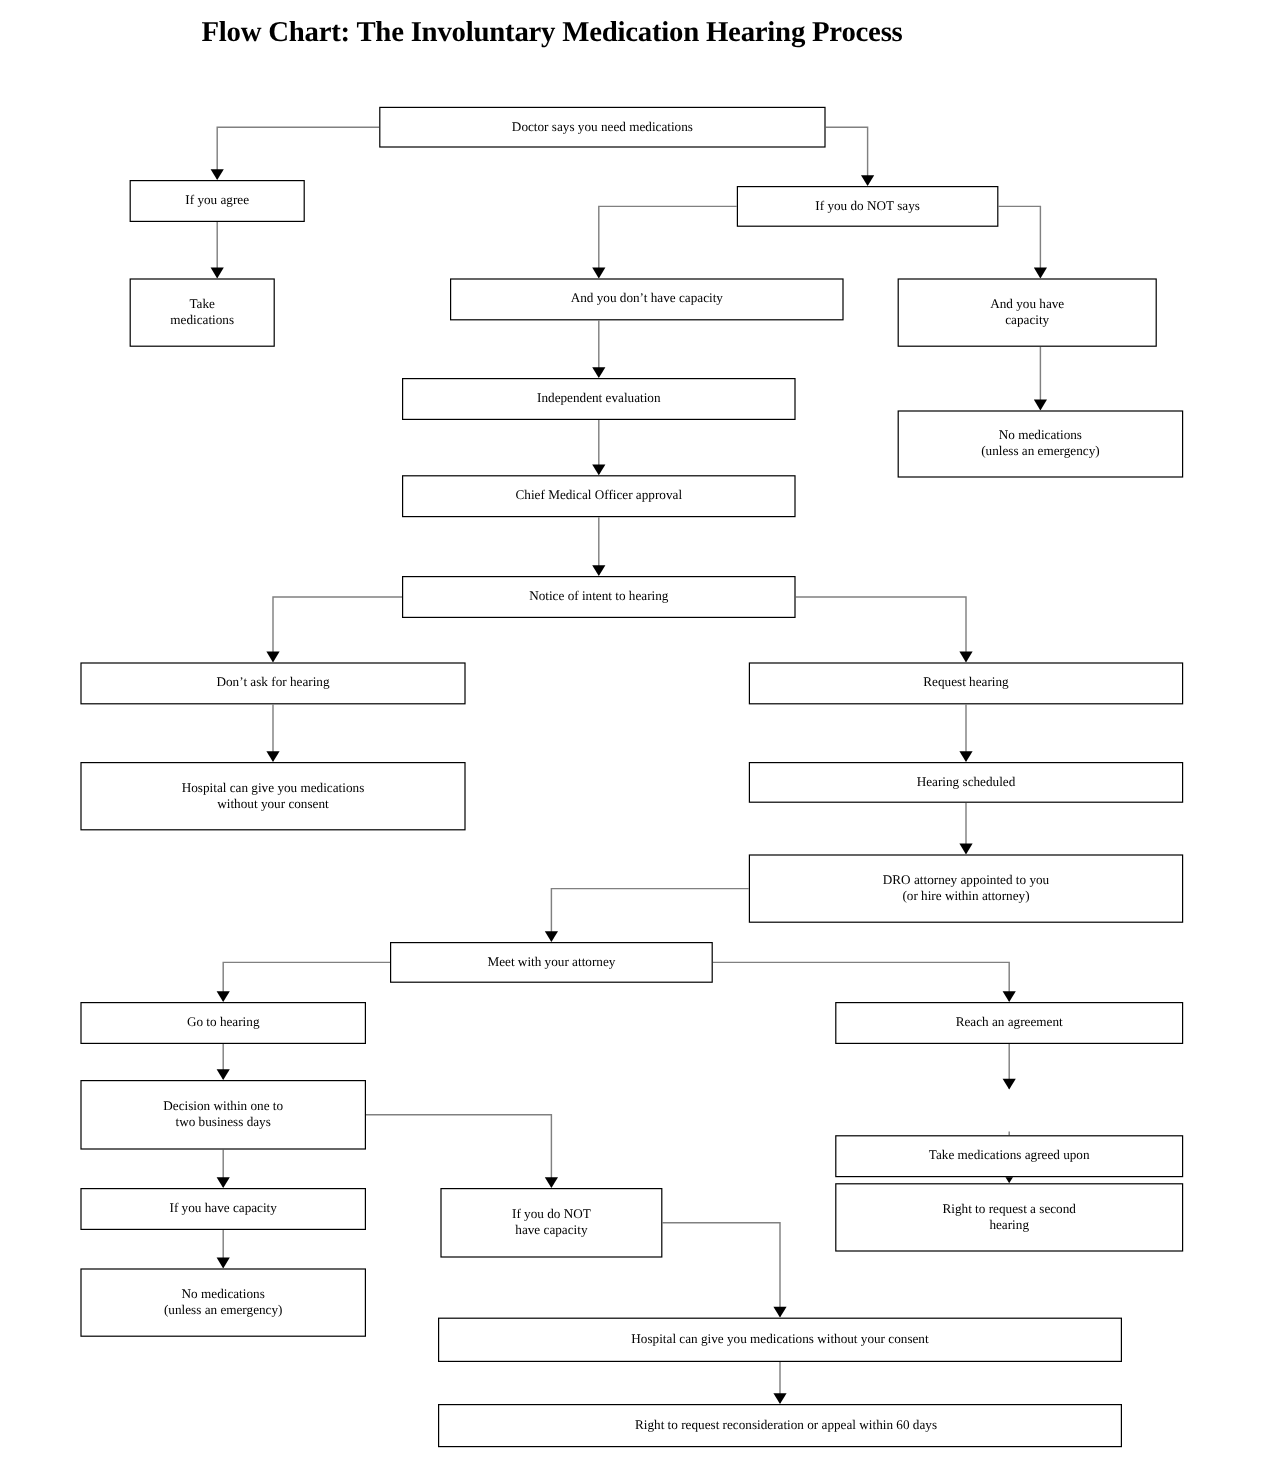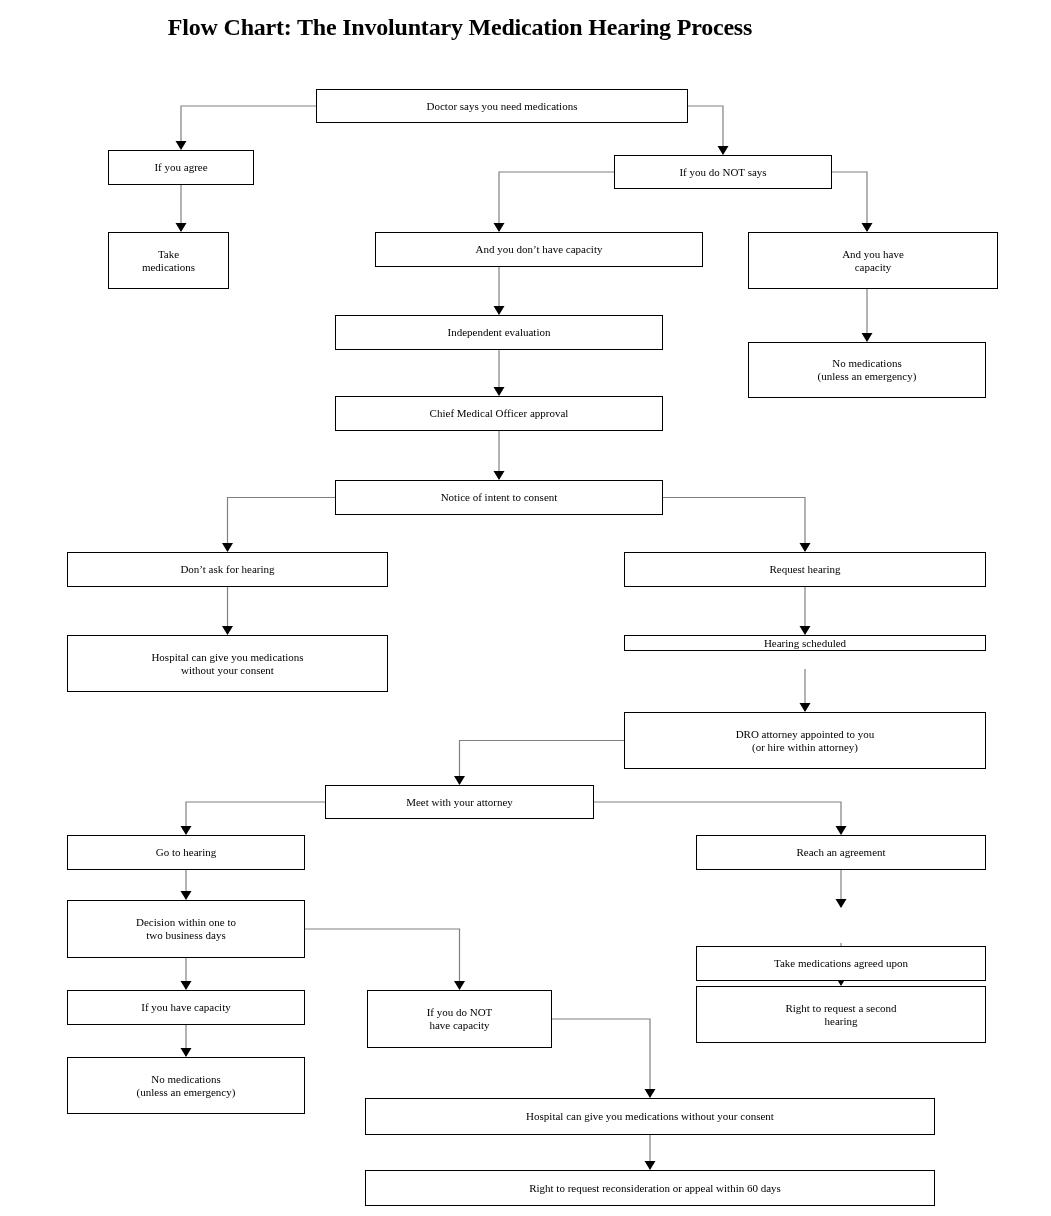--- a/index.html
+++ b/index.html
@@ -118,32 +118,32 @@
       <polygon points="644.5,1161 655.5,1161 650,1170" fill="#000000"></polygon>
     </svg>
 
   <div id="node-layer">
       <div class="node" style="left: 316px; top: 89px; width: 372px; height: 34px;">Doctor says you need medications</div>
       <div class="node" style="left: 108px; top: 150px; width: 146px; height: 35px;">If you agree</div>
       <div class="node" style="left: 614px; top: 155px; width: 218px; height: 34px;">If you do NOT says</div>
       <div class="node" style="left: 108px; top: 232px; width: 121px; height: 57px;">Take
 medications</div>
       <div class="node" style="left: 335px; top: 232px; width: 328px; height: 35px; margin-left: 40px;">And you don’t have capacity</div>
-      <div class="node" style="left: 748px; top: 232px; width: 250px; height: 57px;">And you have
+      <div class="node" style="left: 748px; top: 232px; width: 216px; height: 57px;">And you have
 capacity</div>
       <div class="node" style="left: 335px; top: 315px; width: 328px; height: 35px;">Independent evaluation</div>
       <div class="node" style="left: 748px; top: 342px; width: 238px; height: 56px;">No medications
 (unless an emergency)</div>
       <div class="node" style="left: 335px; top: 396px; width: 328px; height: 35px;">Chief Medical Officer approval</div>
-      <div class="node" style="left: 335px; top: 480px; width: 328px; height: 35px;">Notice of intent to consent</div>
+      <div class="node" style="left: 335px; top: 480px; width: 328px; height: 35px;">Notice of intent to hearing</div>
       <div class="node" style="left: 67px; top: 552px; width: 321px; height: 35px;">Don’t ask for hearing</div>
       <div class="node" style="left: 624px; top: 552px; width: 362px; height: 35px;">Request hearing</div>
       <div class="node" style="left: 67px; top: 635px; width: 321px; height: 57px;">Hospital can give you medications
 without your consent</div>
-      <div class="node" style="left: 624px; top: 635px; width: 362px; height: 16px;">Hearing scheduled</div>
+      <div class="node" style="left: 624px; top: 635px; width: 362px; height: 34px;">Hearing scheduled</div>
       <div class="node" style="left: 624px; top: 712px; width: 362px; height: 57px;">DRO attorney appointed to you
 (or hire within attorney)</div>
       <div class="node" style="left: 325px; top: 785px; width: 269px; height: 34px;">Meet with your attorney</div>
       <div class="node" style="left: 67px; top: 835px; width: 238px; height: 35px;">Go to hearing</div>
       <div class="node" style="left: 696px; top: 835px; width: 290px; height: 35px;">Reach an agreement</div>
       <div class="node" style="left: 67px; top: 900px; width: 238px; height: 58px;">Decision within one to
 two business days</div>
       <div class="node" style="left: 696px; top: 908px; width: 290px; height: 35px; margin-top: 38px;">Take medications agreed upon</div>
       <div class="node" style="left: 67px; top: 990px; width: 238px; height: 35px;">If you have capacity</div>
       <div class="node" style="left: 696px; top: 986px; width: 290px; height: 57px;">Right to request a second

